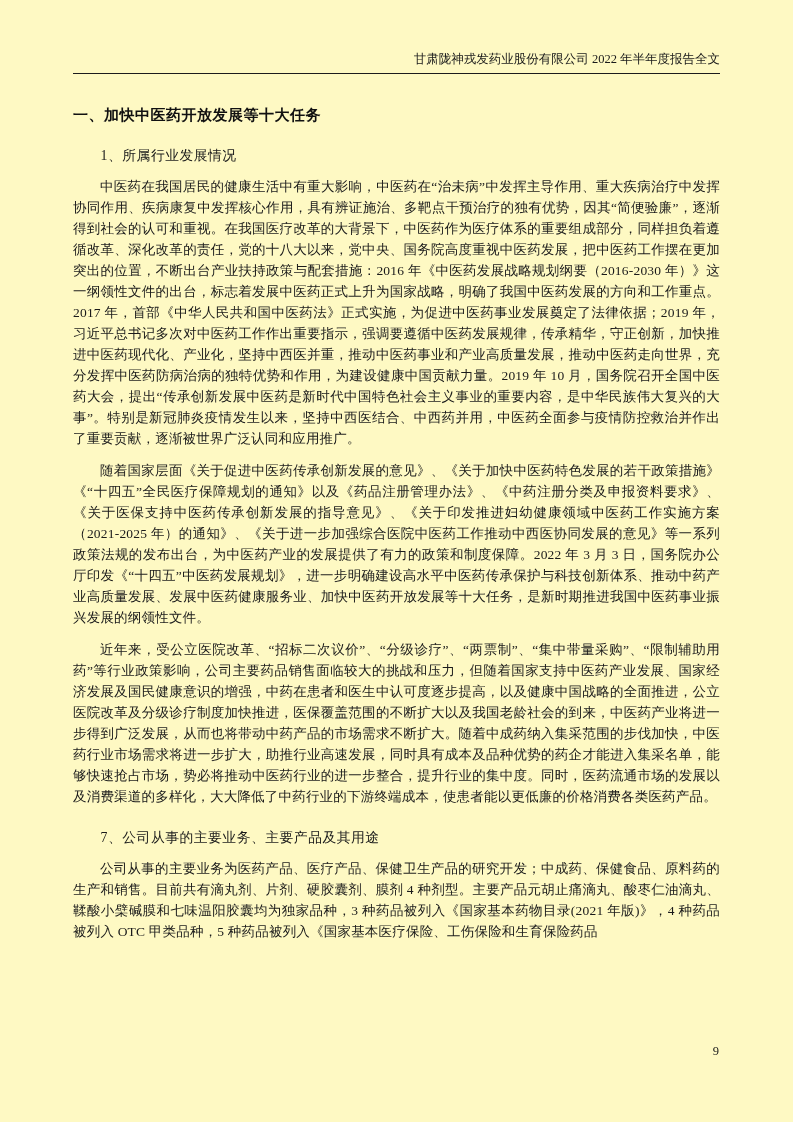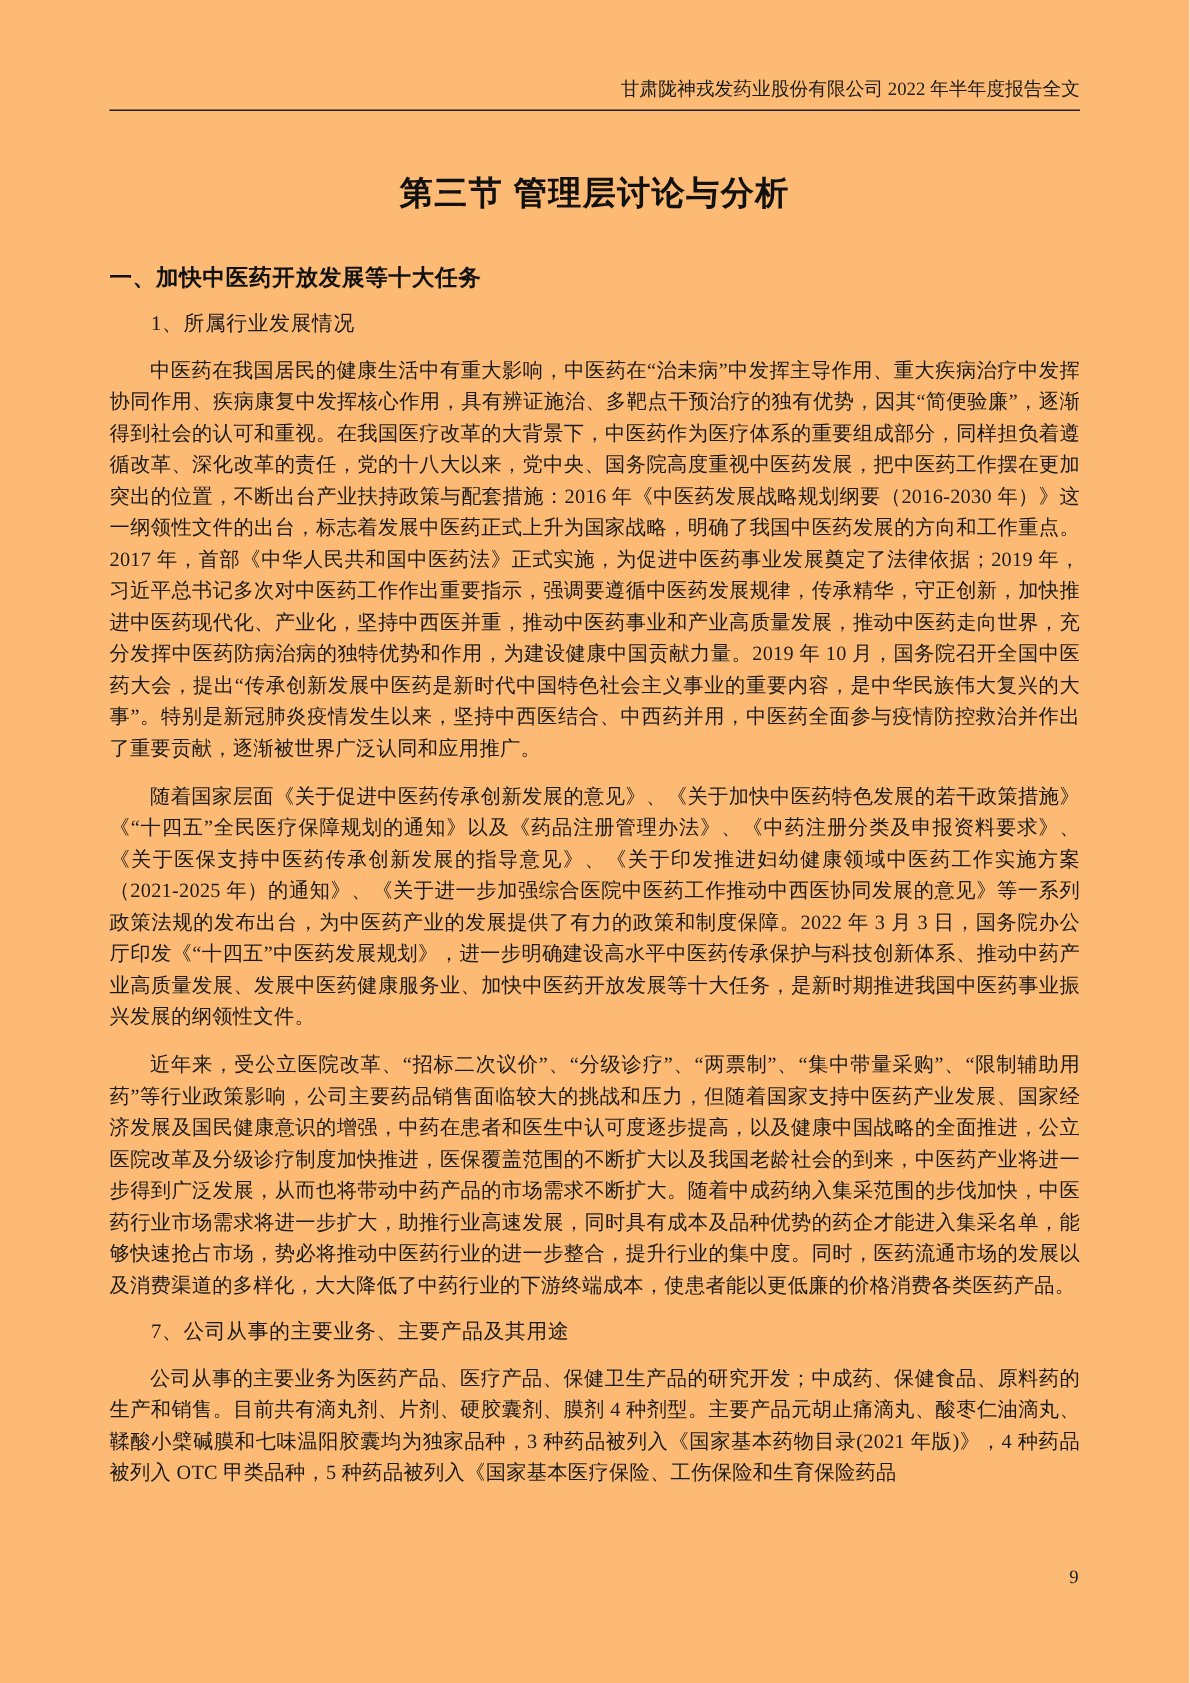--- a/index.html
+++ b/index.html
@@ -1,21 +1,21 @@
 <!DOCTYPE html>
 <html><head>
 <meta charset="utf-8">
 <style>
   * { margin: 0; padding: 0; box-sizing: border-box; }
   html, body { background: #ffffff; }
   .page {
     position: relative;
     width: 793px;
     height: 1122px;
-    background: #fdba74;
+    background: #fef9c3;
     color: #1a1a1a;
     font-family: "Liberation Serif", "DejaVu Serif", serif;
     padding: 50px 73px 0 73px;
     overflow: hidden;
   }
   .header {
     text-align: right;
     font-size: 12.5px;
     line-height: 1.5;
     color: #1a1a1a;
@@ -33,21 +33,21 @@
   }
   .heading1 {
     margin-top: 32px;
     font-family: "Liberation Sans", "DejaVu Sans", sans-serif;
     font-size: 15px;
     font-weight: 700;
     color: #111111;
     letter-spacing: 0.5px;
   }
   .heading2 {
-    margin-top: 12px;
+    margin-top: 22px;
     padding-left: 2em;
     font-size: 13.8px;
     font-weight: 400;
     color: #1a1a1a;
     letter-spacing: 0.5px;
   }
   .body-para {
     margin-top: 11px;
     font-size: 13.5px;
     line-height: 21px;
@@ -67,21 +67,20 @@
 </style>
 </head>
 <body>
 
 <div class="page">
 
   <div class="header">
     <span>甘肃陇神戎发药业股份有限公司 2022 年半年度报告全文</span>
   </div>
 
-  <div class="title">第三节 管理层讨论与分析</div>
 
   <div class="heading1">一、加快中医药开放发展等十大任务</div>
 
   <div class="heading2">1、所属行业发展情况</div>
 
   <p class="body-para">中医药在我国居民的健康生活中有重大影响，中医药在“治未病”中发挥主导作用、重大疾病治疗中发挥协同作用、疾病康复中发挥核心作用，具有辨证施治、多靶点干预治疗的独有优势，因其“简便验廉”，逐渐得到社会的认可和重视。在我国医疗改革的大背景下，中医药作为医疗体系的重要组成部分，同样担负着遵循改革、深化改革的责任，党的十八大以来，党中央、国务院高度重视中医药发展，把中医药工作摆在更加突出的位置，不断出台产业扶持政策与配套措施：2016 年《中医药发展战略规划纲要（2016-2030 年）》这一纲领性文件的出台，标志着发展中医药正式上升为国家战略，明确了我国中医药发展的方向和工作重点。2017 年，首部《中华人民共和国中医药法》正式实施，为促进中医药事业发展奠定了法律依据；2019 年，习近平总书记多次对中医药工作作出重要指示，强调要遵循中医药发展规律，传承精华，守正创新，加快推进中医药现代化、产业化，坚持中西医并重，推动中医药事业和产业高质量发展，推动中医药走向世界，充分发挥中医药防病治病的独特优势和作用，为建设健康中国贡献力量。2019 年 10 月，国务院召开全国中医药大会，提出“传承创新发展中医药是新时代中国特色社会主义事业的重要内容，是中华民族伟大复兴的大事”。特别是新冠肺炎疫情发生以来，坚持中西医结合、中西药并用，中医药全面参与疫情防控救治并作出了重要贡献，逐渐被世界广泛认同和应用推广。</p>
 
   <p class="body-para">随着国家层面《关于促进中医药传承创新发展的意见》、《关于加快中医药特色发展的若干政策措施》《“十四五”全民医疗保障规划的通知》以及《药品注册管理办法》、《中药注册分类及申报资料要求》、《关于医保支持中医药传承创新发展的指导意见》、《关于印发推进妇幼健康领域中医药工作实施方案（2021-2025 年）的通知》、《关于进一步加强综合医院中医药工作推动中西医协同发展的意见》等一系列政策法规的发布出台，为中医药产业的发展提供了有力的政策和制度保障。2022 年 3 月 3 日，国务院办公厅印发《“十四五”中医药发展规划》，进一步明确建设高水平中医药传承保护与科技创新体系、推动中药产业高质量发展、发展中医药健康服务业、加快中医药开放发展等十大任务，是新时期推进我国中医药事业振兴发展的纲领性文件。</p>
 
   <p class="body-para">近年来，受公立医院改革、“招标二次议价”、“分级诊疗”、“两票制”、“集中带量采购”、“限制辅助用药”等行业政策影响，公司主要药品销售面临较大的挑战和压力，但随着国家支持中医药产业发展、国家经济发展及国民健康意识的增强，中药在患者和医生中认可度逐步提高，以及健康中国战略的全面推进，公立医院改革及分级诊疗制度加快推进，医保覆盖范围的不断扩大以及我国老龄社会的到来，中医药产业将进一步得到广泛发展，从而也将带动中药产品的市场需求不断扩大。随着中成药纳入集采范围的步伐加快，中医药行业市场需求将进一步扩大，助推行业高速发展，同时具有成本及品种优势的药企才能进入集采名单，能够快速抢占市场，势必将推动中医药行业的进一步整合，提升行业的集中度。同时，医药流通市场的发展以及消费渠道的多样化，大大降低了中药行业的下游终端成本，使患者能以更低廉的价格消费各类医药产品。</p>

